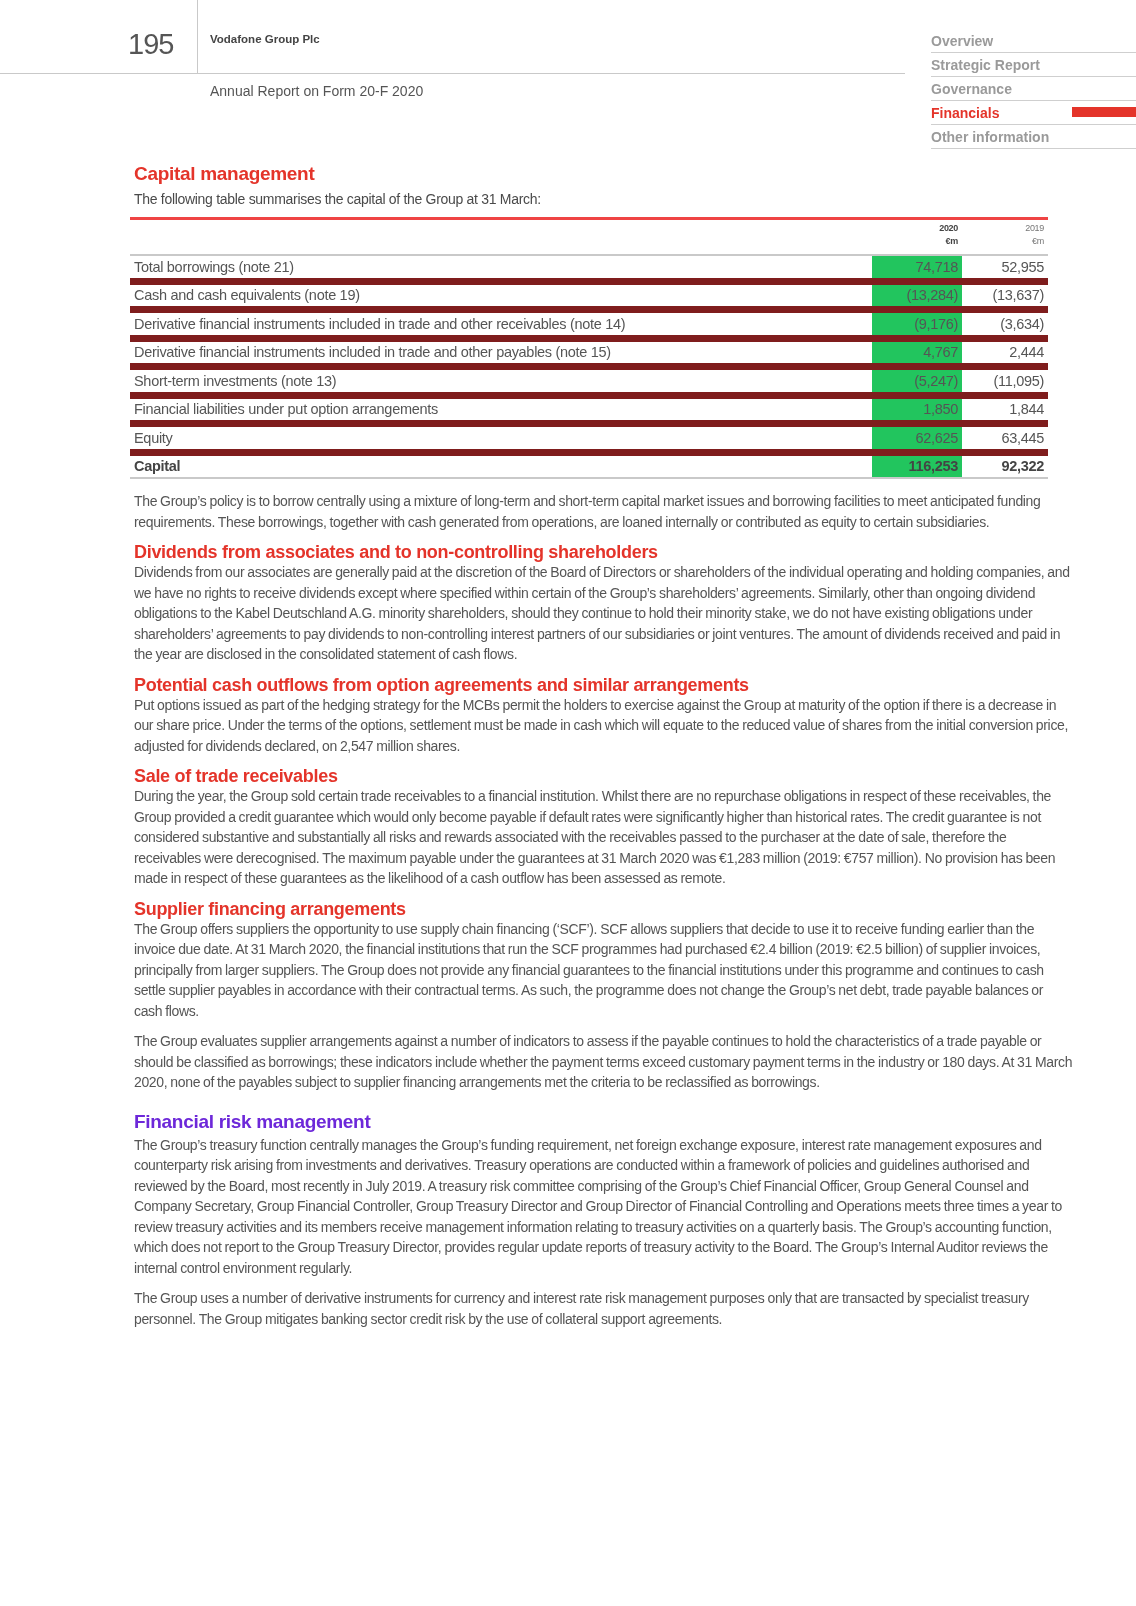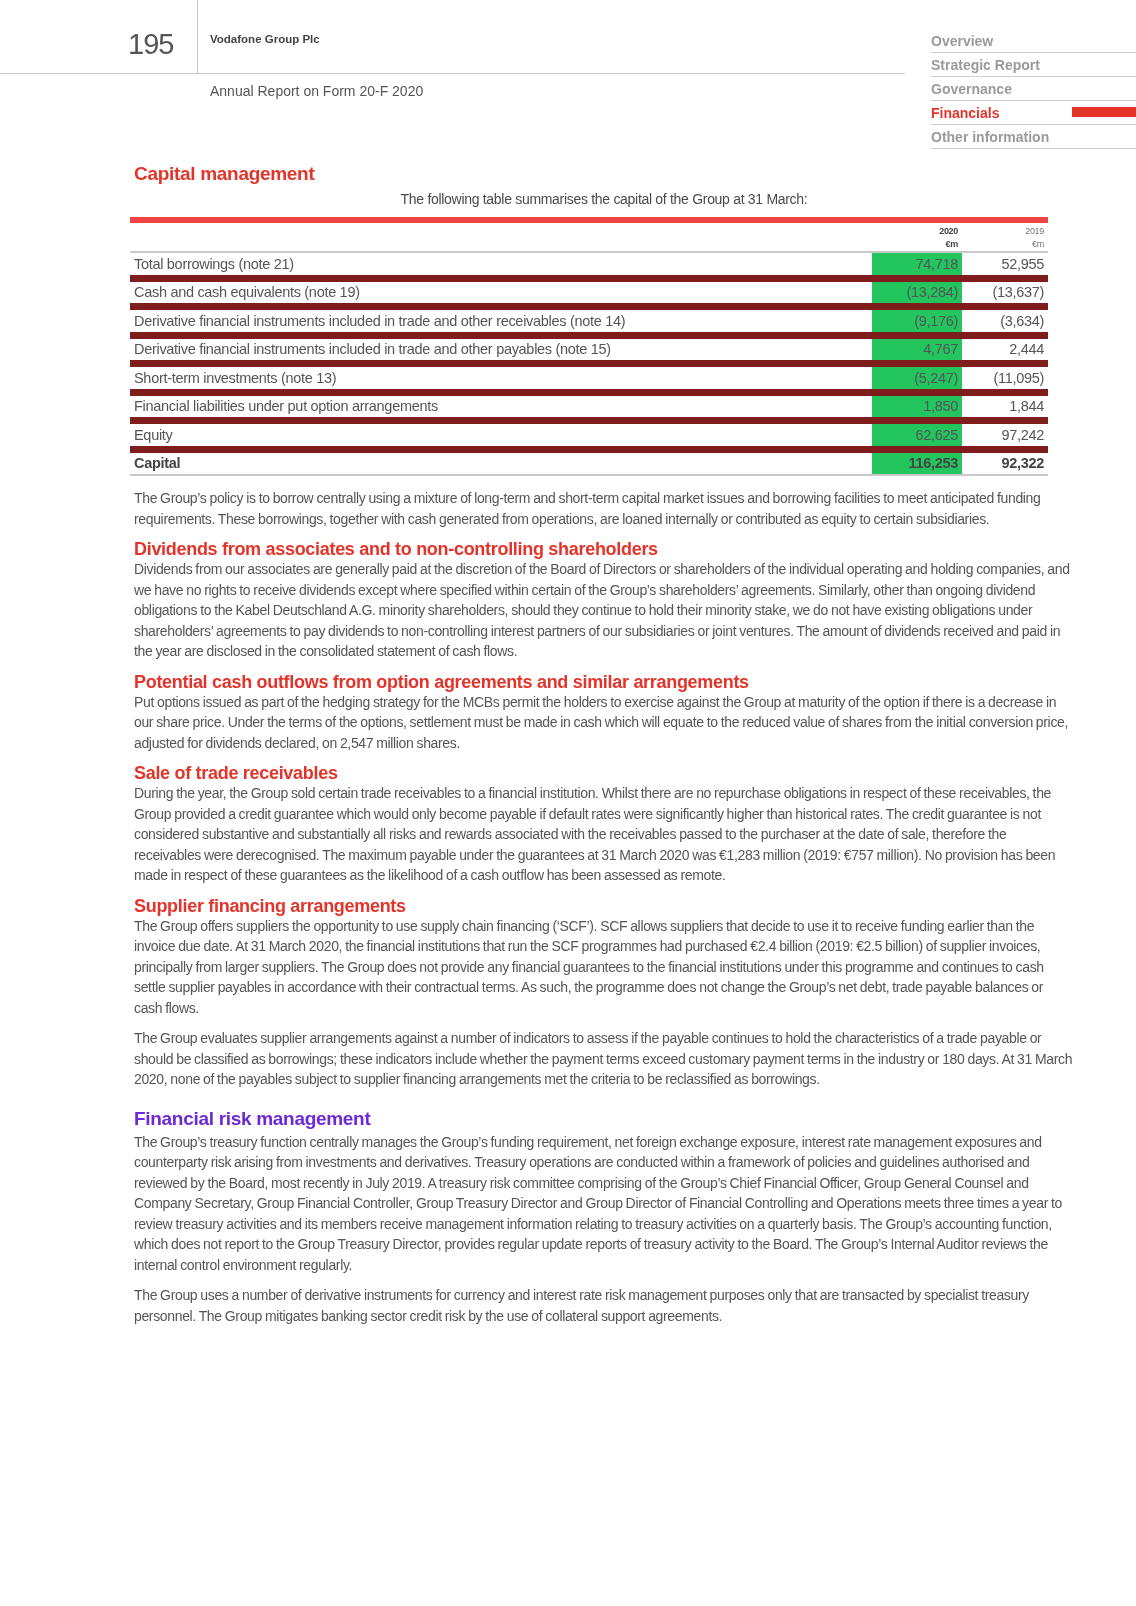--- a/index.html
+++ b/index.html
@@ -25,26 +25,26 @@
   }
   .nav-item span { position: absolute; left: 0; top: 2px; }
   .nav-item.active { color: #e4342a; }
   .nav-bar { position: absolute; right: 0; top: 6px; width: 64px; height: 10px; background: #e4342a; }
 
   
   .content { position: absolute; left: 134px; top: 163px; width: 940px; }
   h1.section {
     color: #e4342a; font-size: 19px; font-weight: bold; margin: 0; letter-spacing: -0.3px;
   }
-  .intro { font-size: 14px; color: #4a4a4a; margin: 6px 0 10px 0; letter-spacing: -0.3px; text-align: center; }
+  .intro { font-size: 14px; color: #4a4a4a; margin: 6px 0 10px 0; letter-spacing: -0.3px; }
 
   table.capital { width: 918px; border-collapse: collapse; margin-left: -4px; font-size: 14.5px; letter-spacing: -0.3px; }
   table.capital thead th {
-    border-top: 6px solid #ef4444; border-bottom: 2px solid #c9c9c9;
-    font-size: 9px; text-align: right; padding: 2px 4px 0 4px; line-height: 13px; vertical-align: bottom;
+    border-top: 3px solid #ef4444; border-bottom: 2px solid #c9c9c9;
+    font-size: 9px; text-align: right; padding: 2px 4px 6px 4px; line-height: 13px; vertical-align: bottom;
   }
   table.capital thead th.h2020 { font-weight: bold; color: #444; }
   table.capital thead th.h2019 { font-weight: normal; color: #777; }
   table.capital td { border-bottom: 7px solid #7f1d1d; padding: 1px 4px 1px 4px; height: 19.5px; color: #555; }
   table.capital td.label { text-align: left; }
   table.capital td.v2020 { text-align: right; width: 82px; background: #22c55e; }
   table.capital td.v2019 { text-align: right; width: 78px; }
   table.capital tr.total td { font-weight: bold; color: #444; border-bottom: 2px solid #c9c9c9; margin-left: 44px; }
 
   p.body { font-size: 14px; line-height: 20.5px; color: #555; margin: 0; letter-spacing: -0.35px; word-spacing: -0.5px; }
@@ -119,21 +119,21 @@
           <td class="v2019">(11,095)</td>
         </tr>
         <tr>
           <td class="label">Financial liabilities under put option arrangements</td>
           <td class="v2020">1,850</td>
           <td class="v2019">1,844</td>
         </tr>
         <tr>
           <td class="label">Equity</td>
           <td class="v2020">62,625</td>
-          <td class="v2019">97,242</td>
+          <td class="v2019">63,445</td>
         </tr>
         <tr class="total">
           <td class="label">Capital</td>
           <td class="v2020">116,253</td>
           <td class="v2019">92,322</td>
         </tr>
       </tbody>
   </table>
 
   <p class="body" style="margin-top:12px;">The Group’s policy is to borrow centrally using a mixture of long-term and short-term capital market issues and borrowing facilities to meet anticipated funding requirements. These borrowings, together with cash generated from operations, are loaned internally or contributed as equity to certain subsidiaries.</p>

